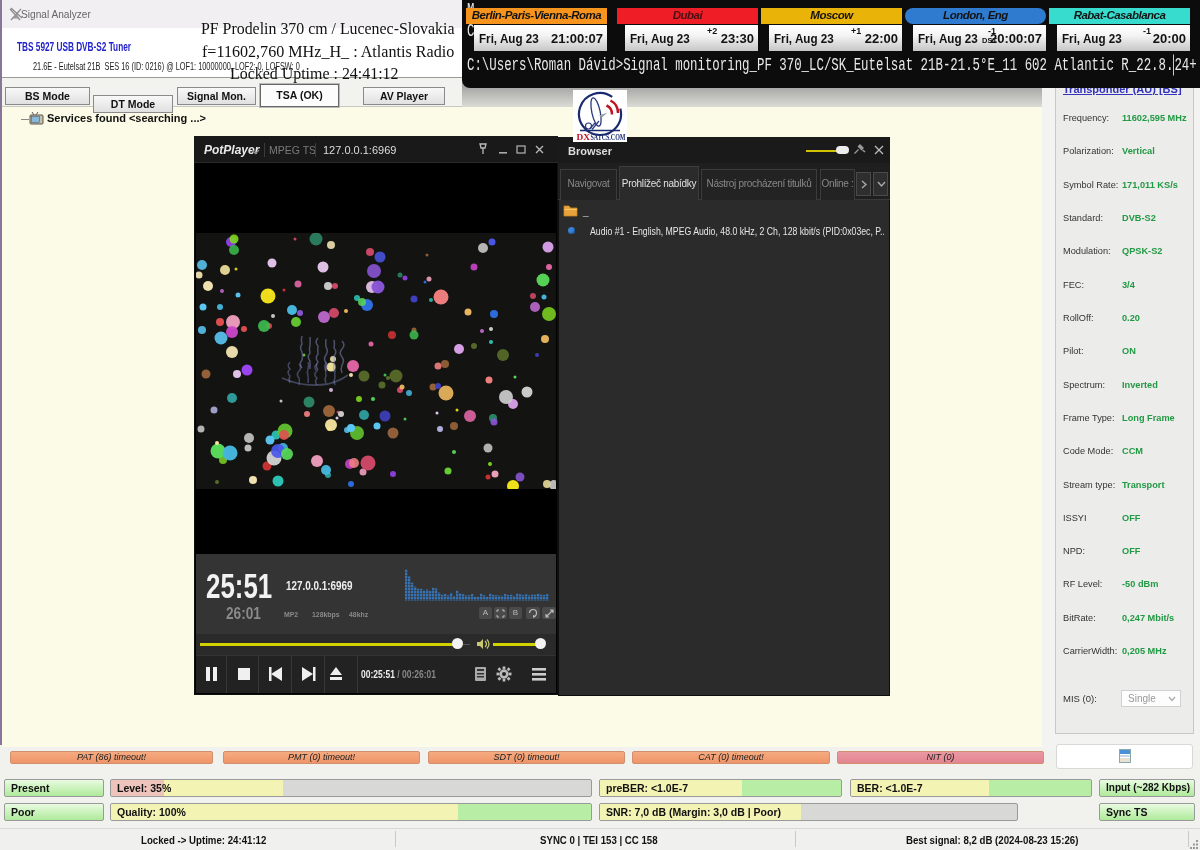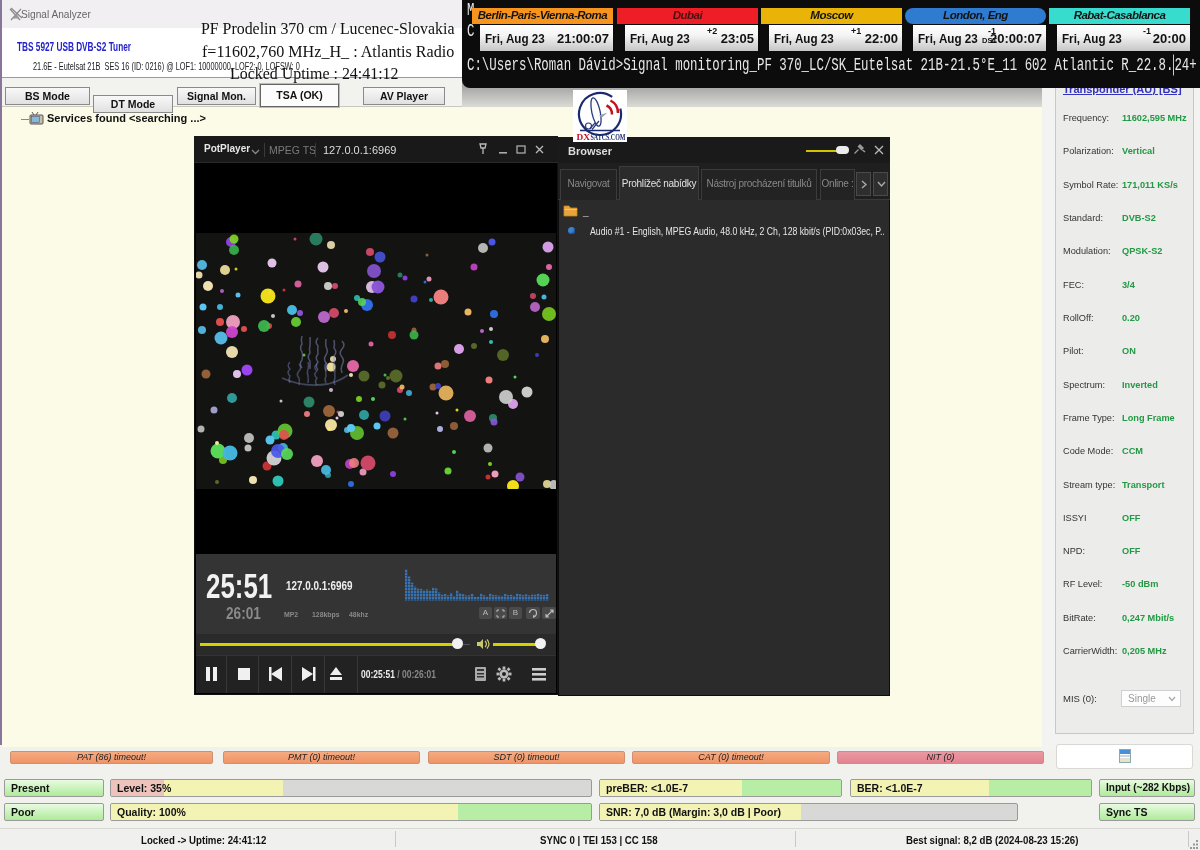--- a/index.html
+++ b/index.html
@@ -31,21 +31,21 @@
 #rphead { left:1063px; top:83px; font-size:11px; font-weight:bold; color:#3333bb; text-decoration:underline; white-space:nowrap; }
 .tl { position:absolute; left:1063px; font-size:9.5px; color:#333; transform:scaleX(0.97); transform-origin:left top; white-space:nowrap; }
 .tv { position:absolute; left:1122px; font-size:9.5px; font-weight:bold; color:#229944; white-space:nowrap; transform:scaleX(0.97); transform-origin:left top; }
 #misrow { left:1063px; top:693px; font-size:9.5px; color:#333; }
 #miscombo { left:1121px; top:690px; width:60px; height:17px; background:#fdfdfd; border:1px solid #d0d0d0; font-size:10px; color:#999; line-height:15px; padding-left:6px; }
 #rbtn { left:1056px; top:744px; width:137px; height:25px; background:#fff; border:1px solid #d8d8d4; border-radius:3px; }
 
 
 #pot { left:194px; top:136px; width:364px; height:559px; background:#000; border:1px solid #101010; }
 #pottitle { left:194px; top:136px; width:364px; height:27px; background:#191919; border-bottom:1px solid #2a2a2a; }
-#potname { left:204px; top:143px; font-size:10px; font-weight:bold; color:#e8e8e8; }
+#potname { left:204px; top:143px; font-size:12px; font-weight:bold; color:#e8e8e8;font-style:italic; }
 .pt-dim { position:absolute; top:144px; font-size:10.5px; color:#7a7a7a; }
 .pt-w { position:absolute; top:144px; font-size:11px; color:#ddd; }
 #vid { left:196px; top:233px; width:360px; height:256px; background:#131311; }
 #infopanel { left:196px; top:554px; width:360px; height:80px; background:#343434; }
 #bigtime { left:206px; top:566px; font-size:35px; font-weight:bold; color:#f2f2f2; transform:scaleX(0.74); transform-origin:left top; }
 #subtime { left:226px; top:605px; font-size:16px; font-weight:bold; color:#8a8a8a; transform:scaleX(0.85); transform-origin:left top; }
 #ipurl { left:286px; top:578px; font-size:13px; font-weight:bold; color:#eee; transform:scaleX(0.76); transform-origin:left top; }
 .ipmeta { position:absolute; top:610px; font-size:7.5px; color:#8a8a8a; font-weight:bold; transform:scaleX(0.92); transform-origin:left top; }
 .sqbtn { position:absolute; top:607px; width:13px; height:12px; background:#4a4a4a; color:#bbb; font-size:8px; text-align:center; line-height:12px; border-radius:2px; }
 #seekrow { left:196px; top:634px; width:360px; height:21px; background:#2a2a2a; }
@@ -545,33 +545,33 @@
 <svg class="abs" style="left:1119px;top:749px" width="12" height="14" viewBox="0 0 12 14">
  <rect x="0.5" y="0.5" width="11" height="13" fill="#fff" stroke="#8aa"></rect>
  <rect x="1" y="1" width="10" height="4" fill="#4a90d8"></rect>
  <rect x="1" y="9" width="10" height="4" fill="#e8e0d0"></rect>
  <rect x="1" y="6" width="10" height="2" fill="#c8d8e8"></rect>
 </svg>
 
 <div class="abs" id="console">
   <div id="cmdM">M</div>
   <div id="cmdC">C</div>
-  <div class="clockcol" style="left:10px;">
+  <div class="clockcol" style="left:4px;">
     <div class="chead" style="background:#f7941d;">Berlin-Paris-Vienna-Roma</div>
     <div class="cbody">
         <span class="cdate">Fri, Aug 23</span>
         <span class="ctime">21:00:07</span>
       </div>
   </div>
   <div class="clockcol" style="left:155px;">
     <div class="chead" style="background:#ef1d25;color:#4a0f12;">Dubai</div>
     <div class="cbody">
         <span class="cdate">Fri, Aug 23</span>
         <span class="csup" style="left:82px;">+2</span>
-        <span class="ctime">23:05</span>
+        <span class="ctime">23:30</span>
       </div>
   </div>
   <div class="clockcol" style="left:299px;">
     <div class="chead" style="background:#eab308;">Moscow</div>
     <div class="cbody">
         <span class="cdate">Fri, Aug 23</span>
         <span class="csup" style="left:82px;">+1</span>
         <span class="ctime">22:00</span>
       </div>
   </div>

